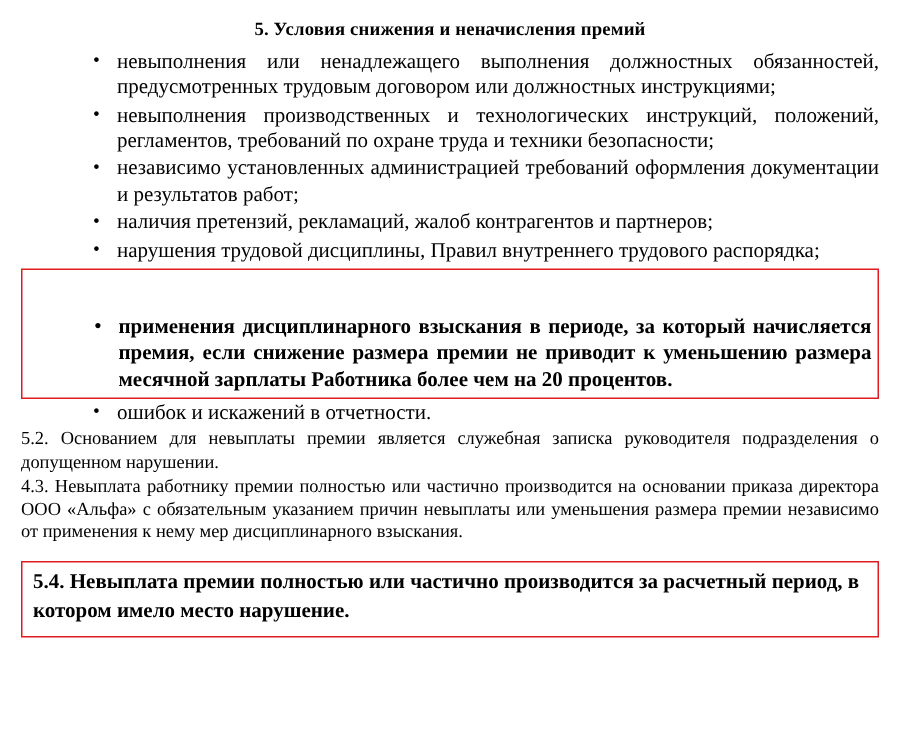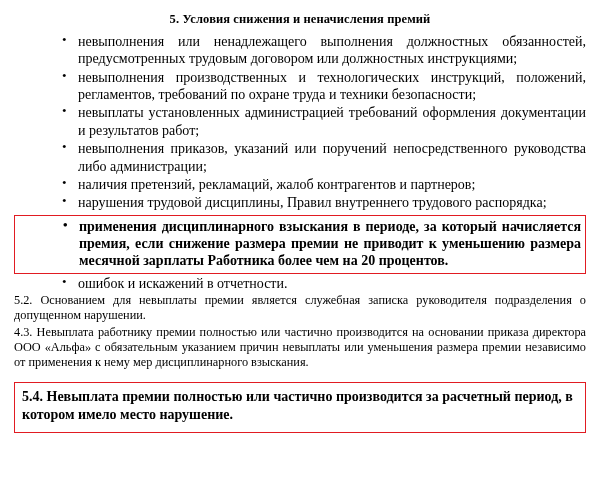--- a/index.html
+++ b/index.html
@@ -65,20 +65,21 @@
   .boxed-bullet-wrap {
     margin: 3px 0 0 0;
   }
   .boxed-bullet-wrap ul.bullets {
     margin: 0;
   }
   .boxed-bullet-wrap ul.bullets li {
     margin-left: 40px;
     margin-bottom: 0;
     font-weight: bold;
+    margin-top: 28px;
   }
   .after-box {
     margin-top: 1px;
   }
   .para-5-4 {
     font-weight: bold;
     font-size: 14px;
     line-height: 1.3;
     text-align: left;
     margin: 0;
@@ -92,22 +93,21 @@
 <body>
 
 <div class="page">
 
   <div class="doc-title">5. Условия снижения и неначисления премий</div>
 
 
   <ul class="bullets">
     <li>невыполнения или ненадлежащего выполнения должностных обязанностей, предусмотренных трудовым договором или должностных инструкциями;</li>
     <li>невыполнения производственных и технологических инструкций, положений, регламентов, требований по охране труда и техники безопасности;</li>
-    <li>невыплаты установленных администрацией требований оформления документации и результатов работ;</li>
-    <li>невыполнения приказов, указаний или поручений непосредственного руководства либо администрации;</li>
+    <li>независимо установленных администрацией требований оформления документации и результатов работ;</li>
     <li>наличия претензий, рекламаций, жалоб контрагентов и партнеров;</li>
     <li>нарушения трудовой дисциплины, Правил внутреннего трудового распорядка;</li>
   </ul>
 
   <div class="boxed boxed-bullet-wrap">
     <ul class="bullets">
       <li>применения дисциплинарного взыскания в периоде, за который начисляется премия, если снижение размера премии не приводит к уменьшению размера месячной зарплаты Работника более чем на 20 процентов.</li>
     </ul>
   </div>
 

